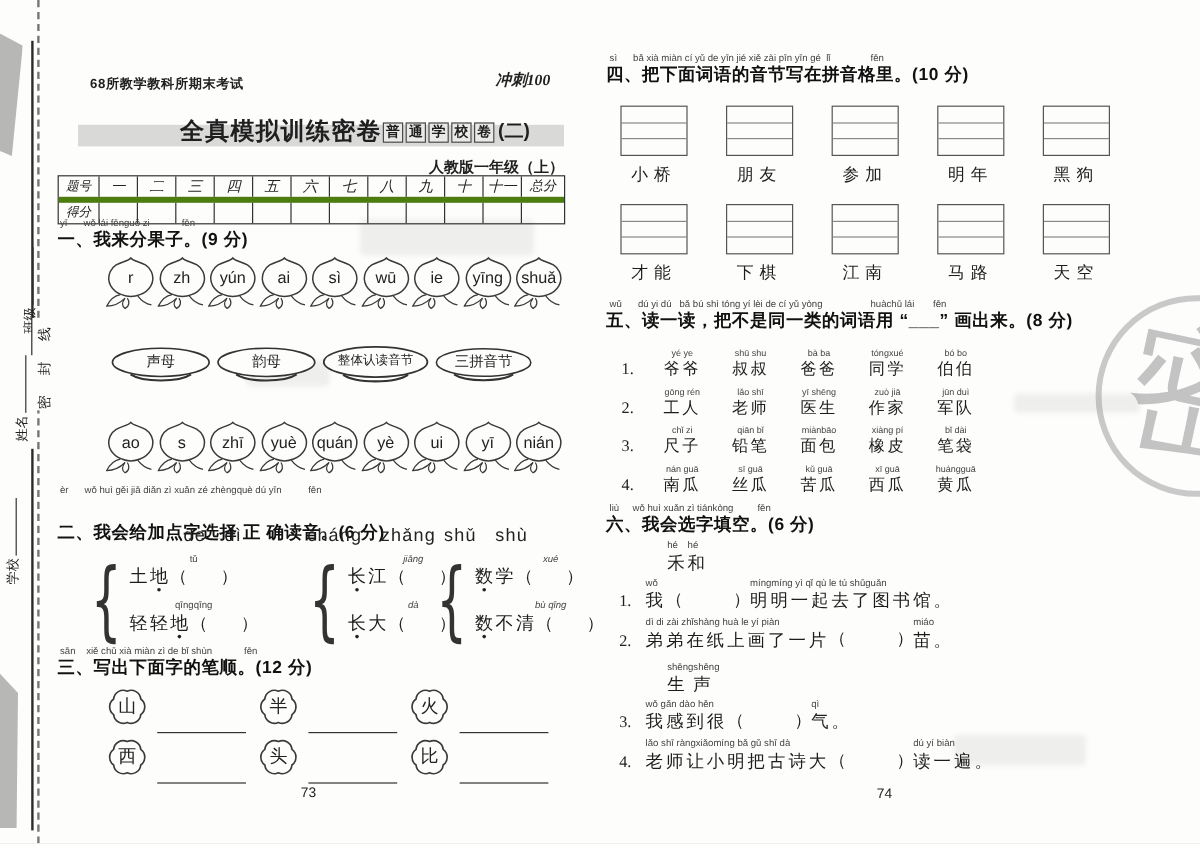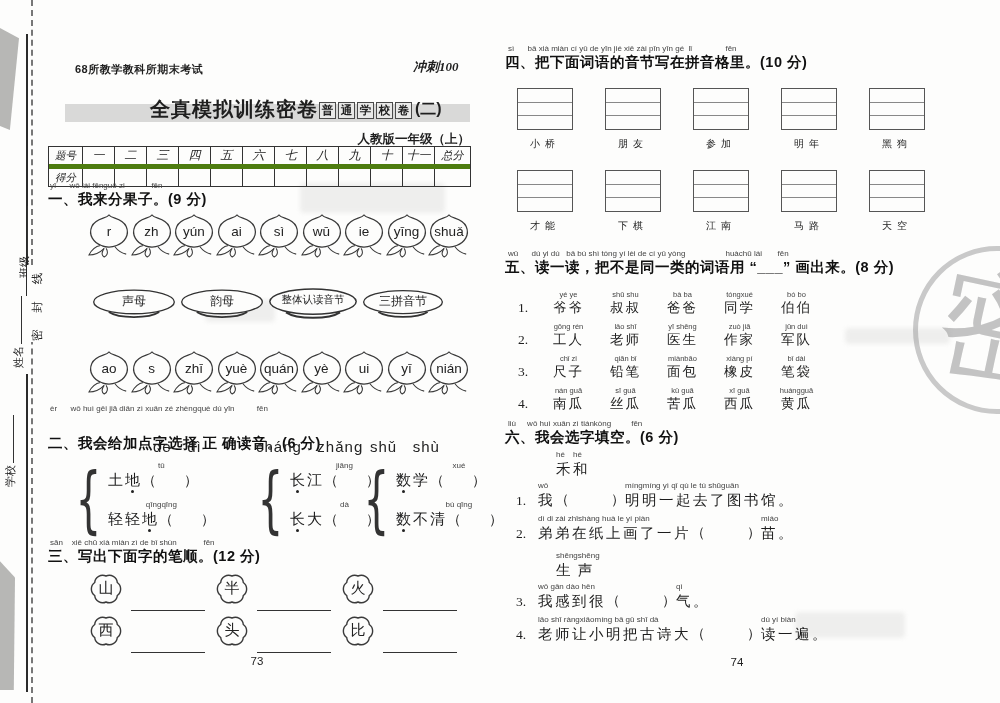--- a/index.html
+++ b/index.html
@@ -78,34 +78,34 @@
               font-family:"Liberation Serif",serif;color:#222;}
   .fline{display:inline-block;width:74px;border-bottom:1.2px solid #333;height:38px;margin-left:3px;}
 
   
   .optrow .opt{position:absolute;font-size:15px;color:#222;white-space:pre;letter-spacing:1px;}
   .mccol{position:absolute;display:flex;align-items:center;}
   .brace{font-size:58px;font-family:"DejaVu Sans",sans-serif;color:#333;transform:scaleY(1.25) scaleX(.7);
          line-height:58px;margin-right:1px;font-weight:normal;}
   .mcitem{height:39px;}
   .mcitem .py{display:block;height:10px;}
-  .mcitem .py.ofs1{padding-left:19px;}
+  .mcitem .py.ofs1{padding-left:19px;font-style:italic;}
   .mcl{font-size:15px;font-family:"Liberation Serif",serif;letter-spacing:2px;color:#1d1d1d;white-space:nowrap;}
   .mcl .blank{font-size:14px;letter-spacing:0;}
   .dotted{position:relative;display:inline-block;}
   .dotted::after{content:"";position:absolute;left:50%;bottom:-3px;width:3px;height:3px;margin-left:-2.5px;
                  border-radius:50%;background:#222;}
 
   
   .gridrow{position:absolute;left:515px;width:412px;display:flex;justify-content:space-between;}
   .pcell{display:flex;flex-direction:column;align-items:center;width:60px;}
   .pgrid{width:56px;height:42px;border:1px solid #555;box-sizing:border-box;display:flex;flex-direction:column;}
   .pgrid i{flex:1;}
   .pgrid i + i{border-top:1px solid #888;}
-  .pword{margin-top:7px;font-size:10px;letter-spacing:5px;font-family:"Liberation Serif",serif;
+  .pword{margin-top:7px;font-size:14px;letter-spacing:5px;font-family:"Liberation Serif",serif;
          color:#1d1d1d;white-space:nowrap;}
 
   
   .catrow{position:absolute;left:518px;display:flex;align-items:flex-end;}
   .catnum{font-size:13.5px;font-family:"Liberation Serif",serif;width:22px;padding-bottom:1px;}
   .w5{display:flex;flex-direction:column;align-items:center;width:57px;}
   .w5 .py{font-size:7.5px;height:9px;white-space:nowrap;}
   .w5 .tx{font-size:13.5px;letter-spacing:2px;font-family:"Liberation Serif",serif;color:#1d1d1d;white-space:nowrap;}
 
   

